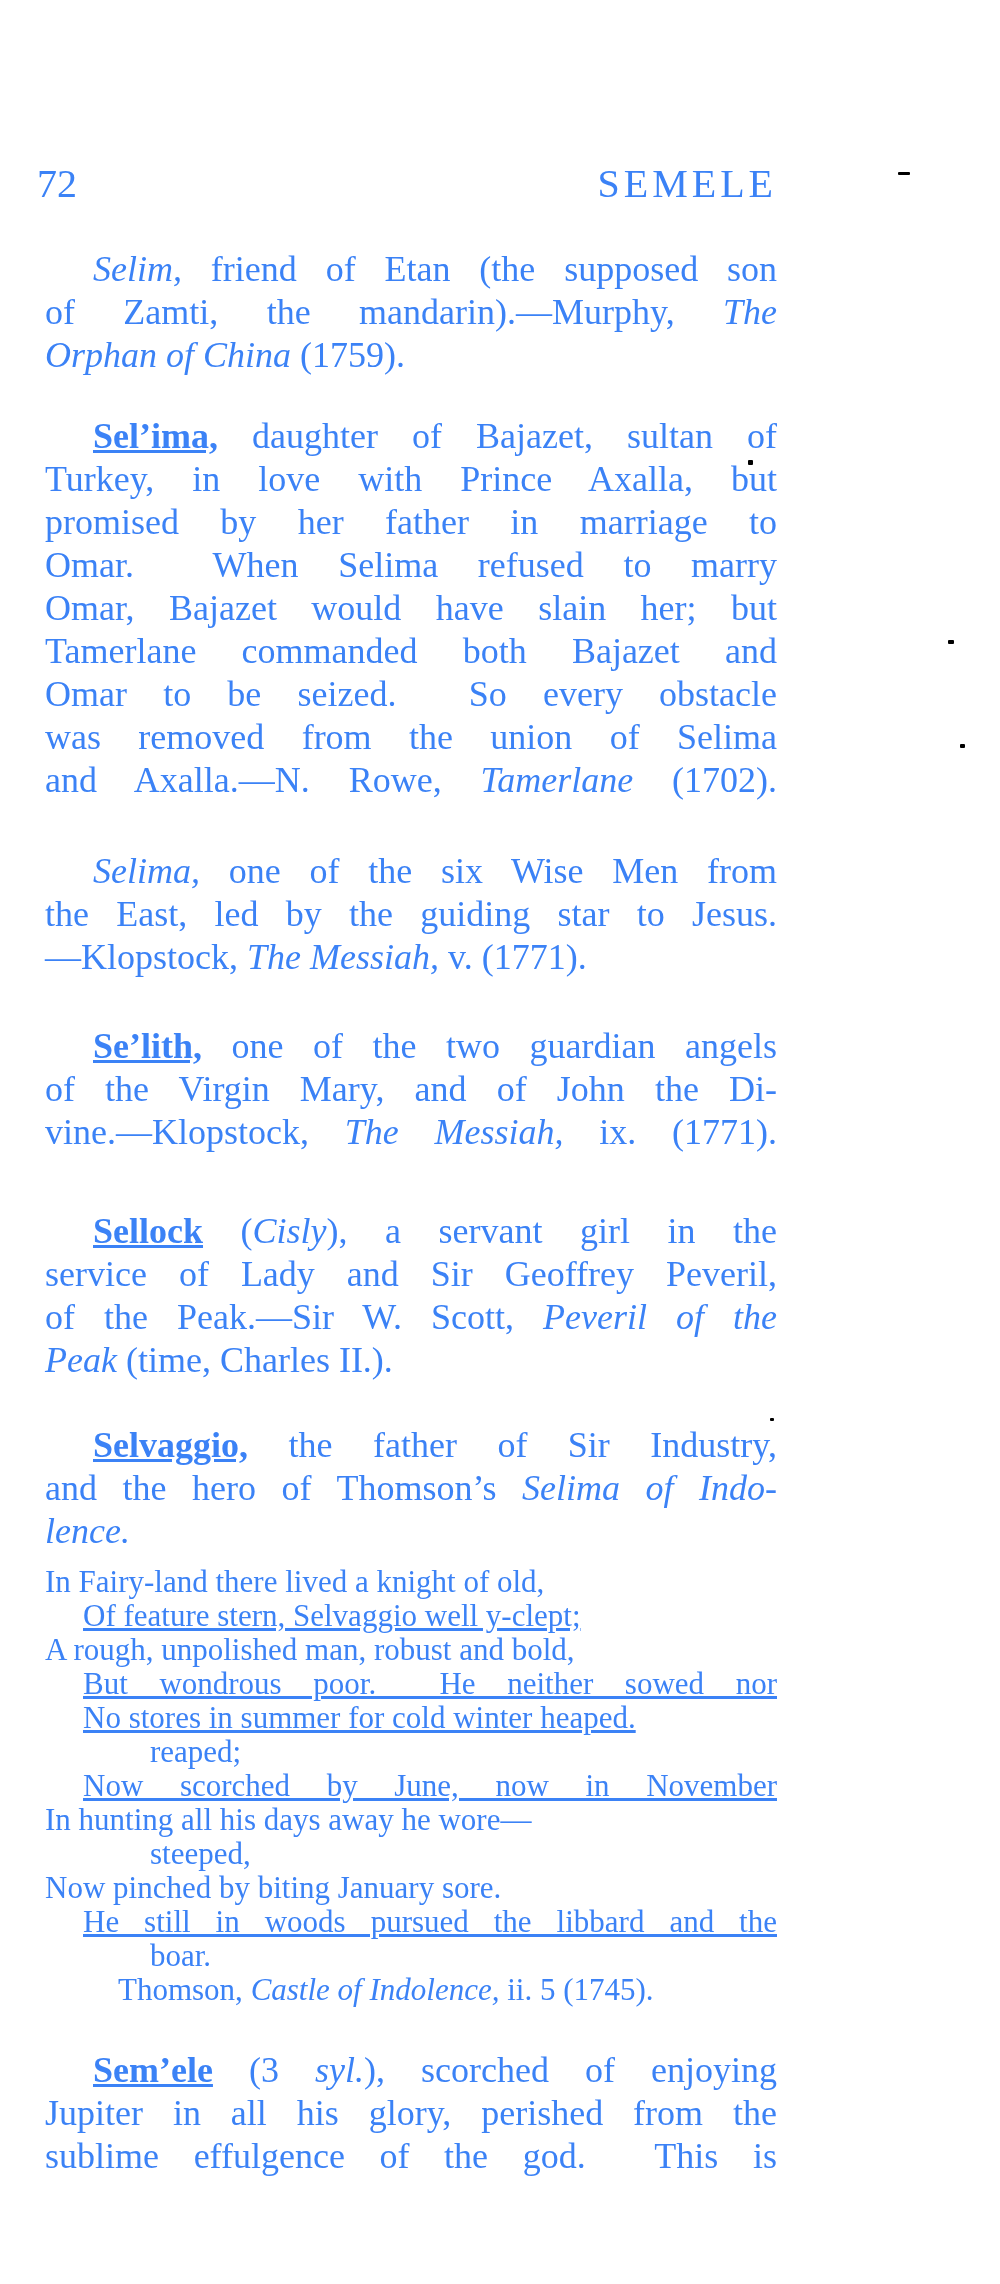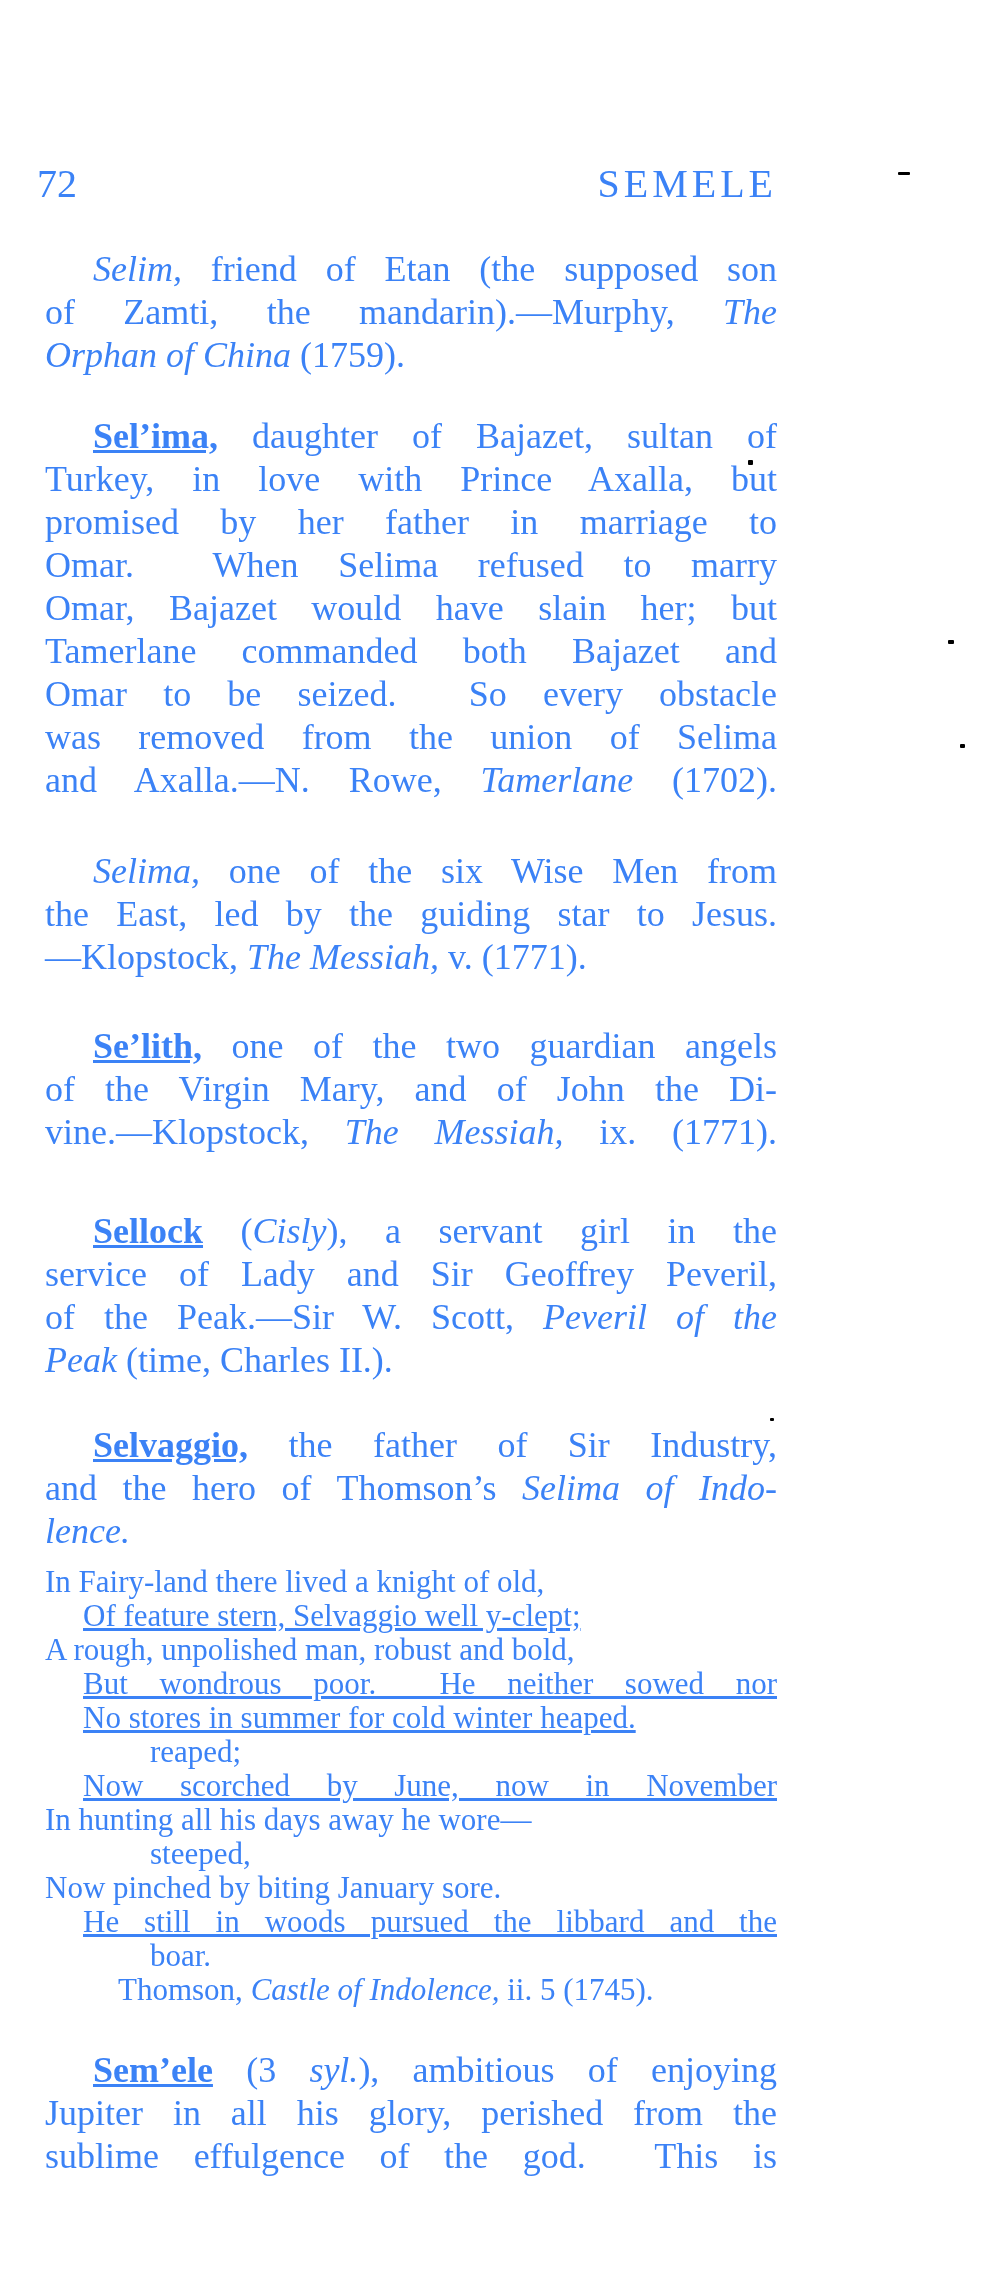--- a/index.html
+++ b/index.html
@@ -117,21 +117,21 @@
           <div class="line last ind-p2"><span>reaped;</span></div>
           <div class="line ind-p1"><span>Now scorched by June, now in November</span></div>
           <div class="line last"><span>In hunting all his days away he wore—</span></div>
           <div class="line last ind-p2"><span>steeped,</span></div>
           <div class="line last"><span>Now pinched by biting January sore.</span></div>
           <div class="line ind-p1"><span>He still in woods pursued the libbard and the</span></div>
           <div class="line last ind-p2"><span>boar.</span></div>
           <div class="line last ind-attr"><span>Thomson, </span><span class="ital">Castle of Indolence,</span><span> ii. 5 (1745).</span></div>
         </div>
         <div class="block entry" style="margin-top: 42px;">
-          <div class="line ind-first"><span class="bold">Sem’ele</span><span> (3 </span><span class="ital">syl.</span><span>), ambitious of enjoying</span></div>
+          <div class="line ind-first"><span class="bold">Sem’ele</span><span> (3 </span><span class="ital">syl.</span><span>), scorched of enjoying</span></div>
           <div class="line"><span>Jupiter in all his glory, perished from the</span></div>
           <div class="line"><span>sublime effulgence of the god.&nbsp; This is</span></div>
         </div>
       </div>
   </div>
   <div id="specks">
       <div class="speck" style="left: 898px; top: 172px; width: 12px; height: 3px;"></div>
       <div class="speck" style="left: 748px; top: 460px; width: 5px; height: 5px;"></div>
       <div class="speck" style="left: 948px; top: 640px; width: 6px; height: 4px;"></div>
       <div class="speck" style="left: 960px; top: 744px; width: 5px; height: 4px;"></div>

